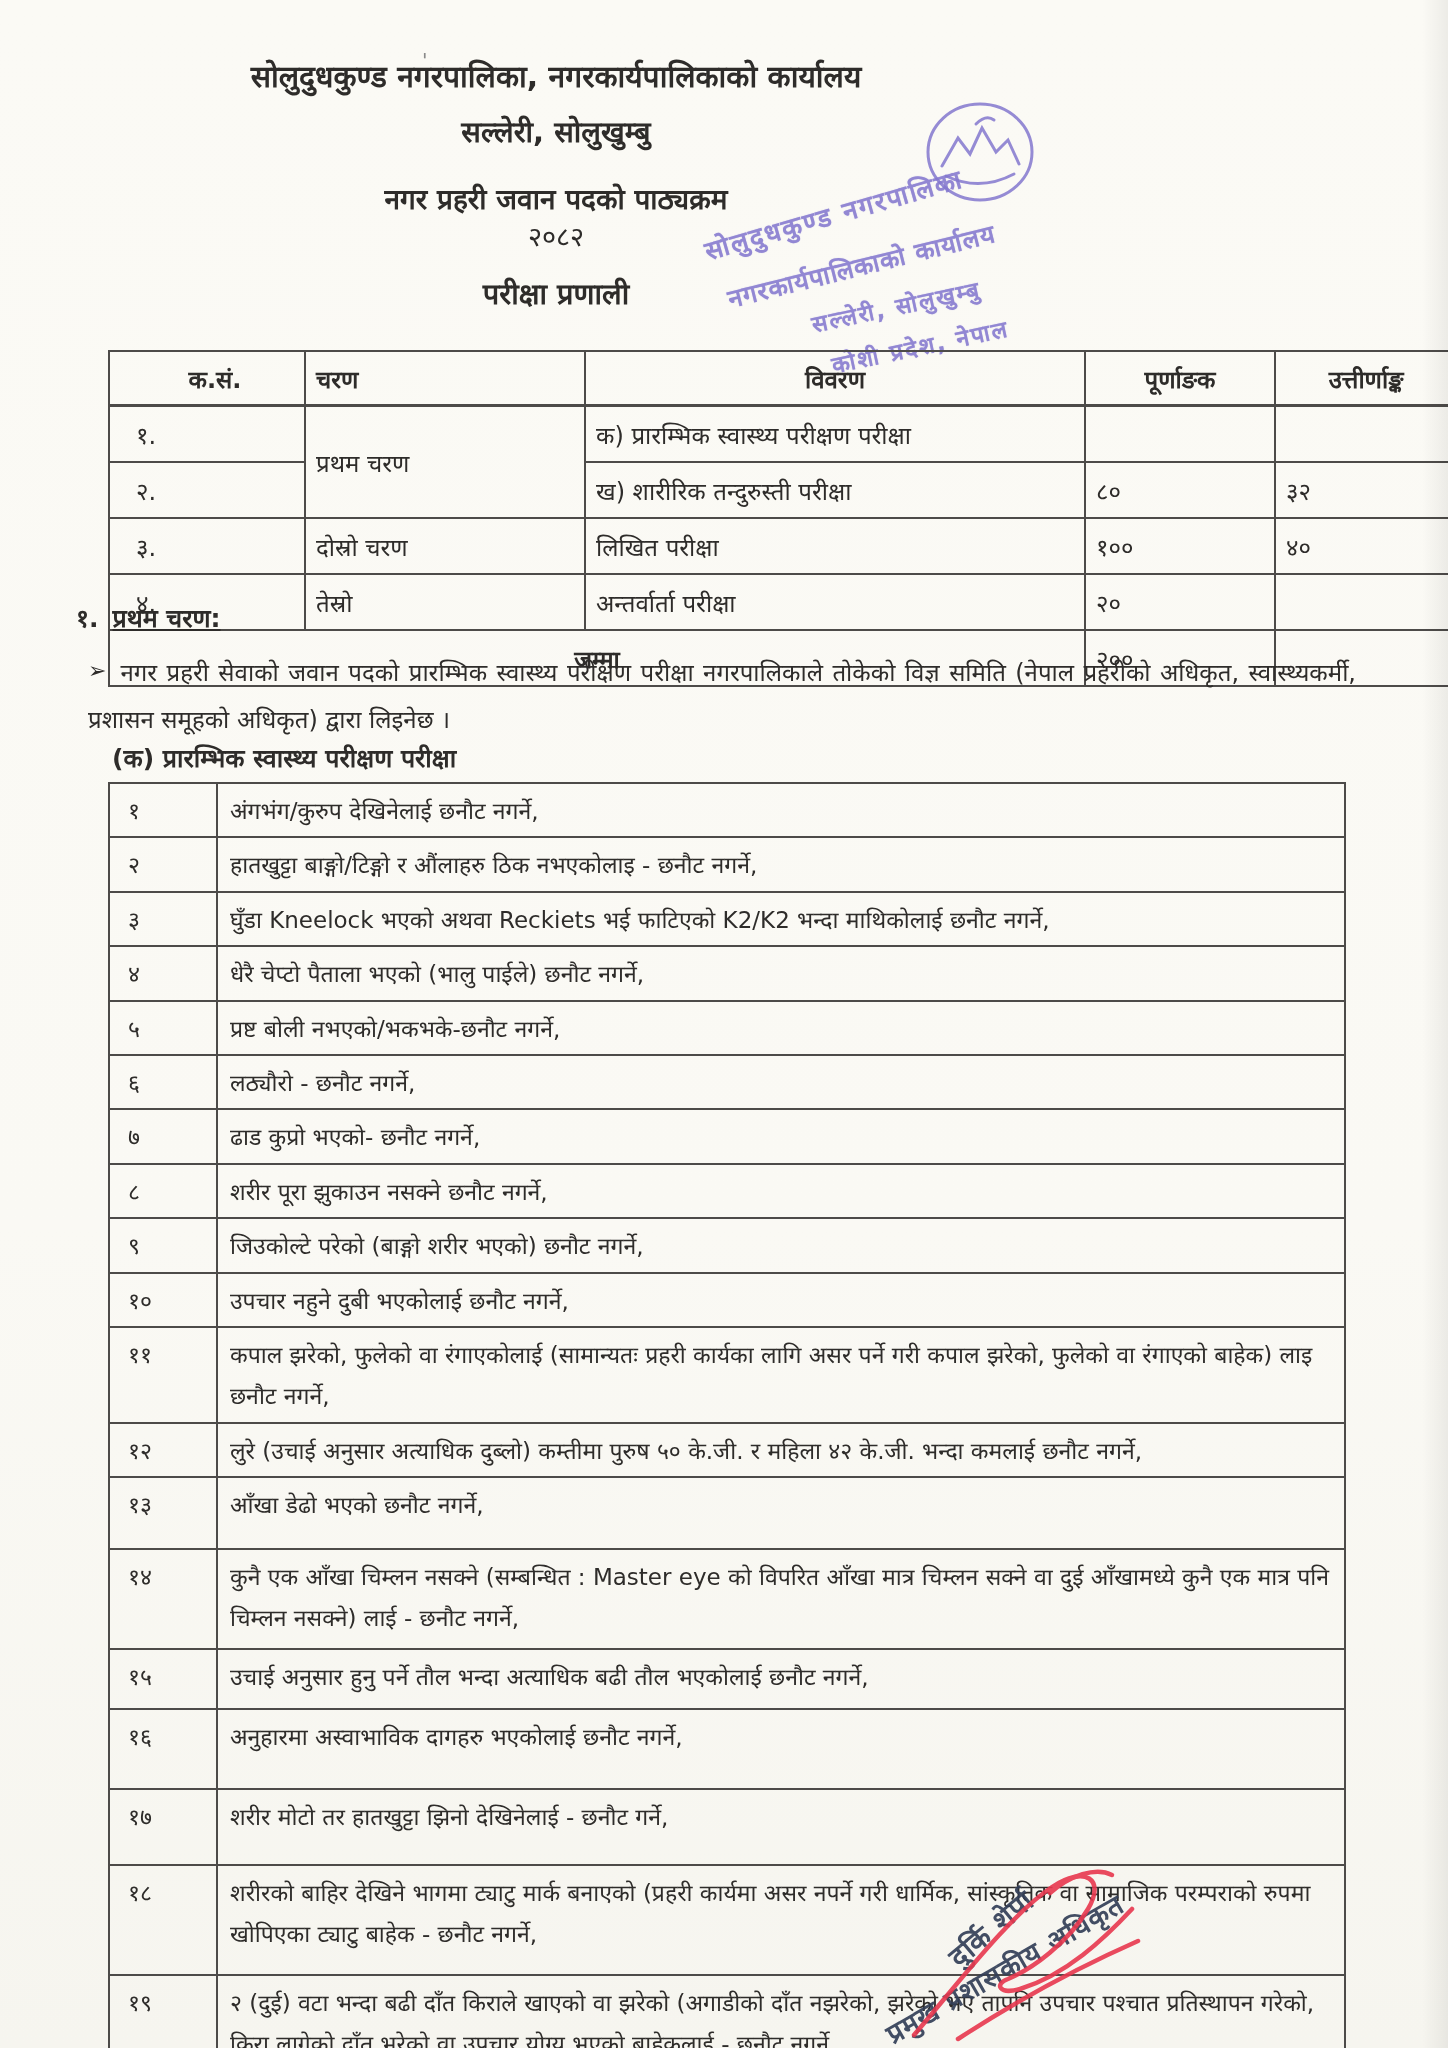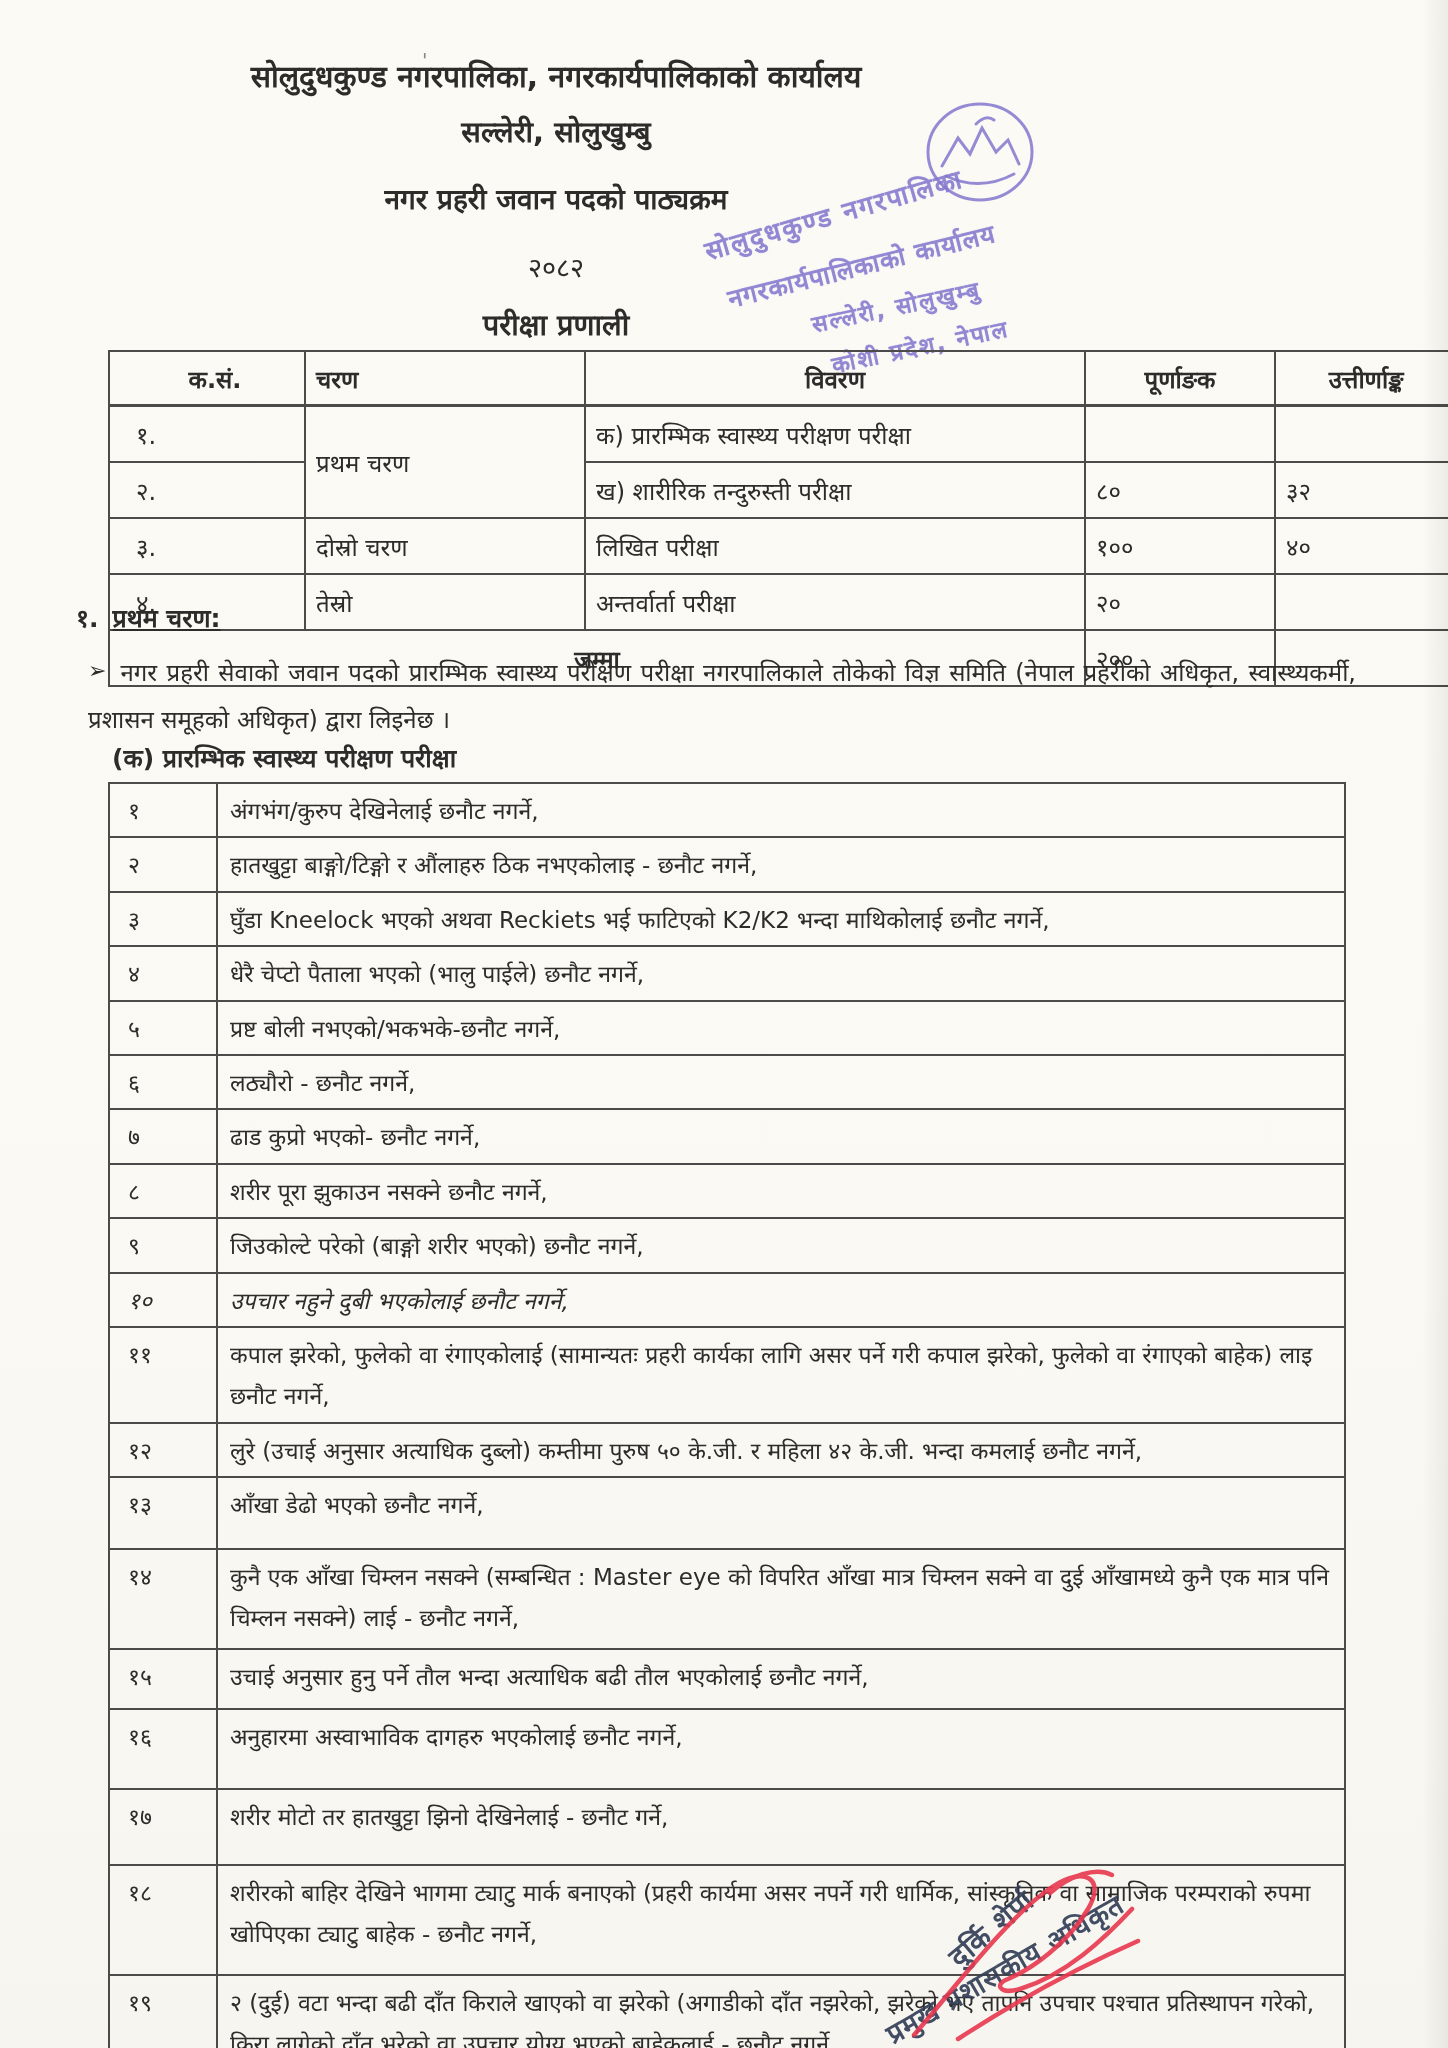--- a/index.html
+++ b/index.html
@@ -7,21 +7,21 @@
     width:1448px;height:2048px;position:relative;overflow:hidden;
     background:linear-gradient(180deg,#fbfaf5 0%,#faf9f4 60%,#f6f5ef 100%);
     font-family:"DejaVu Sans",sans-serif;color:#2e2c2a;
   }
   body::after{content:"";position:absolute;top:0;right:0;width:26px;height:100%;
     background:linear-gradient(90deg,rgba(0,0,0,0),rgba(0,0,0,.06));pointer-events:none;}
   .doc-header{position:absolute;top:62px;left:0;width:1112px;text-align:center;font-weight:600;}
   .h-line1{font-size:30px;line-height:1;}
   .h-line2{font-size:29px;margin-top:26px;line-height:1;}
   .h-line3{font-size:28px;margin-top:39px;line-height:1;}
-  .h-year{font-size:27px;margin-top:40px;line-height:1;font-weight:500;}
+  .h-year{font-size:27px;margin-top:9px;line-height:1;font-weight:500;}
   .h-subtitle{font-size:29px;margin-top:30px;line-height:1;}
   .tiny-mark{position:absolute;left:422px;top:48px;font-size:20px;color:#8a8a8a;}
 
   
   .stamp{position:absolute;left:672px;top:78px;width:480px;height:260px;color:#8478cf;pointer-events:none;}
   .stamp .emblem{position:absolute;left:248px;top:22px;}
   .stamp .sline{position:absolute;white-space:nowrap;font-weight:600;
     text-shadow:0 0 1px rgba(132,120,207,.55);opacity:.88;}
   .s1{left:28px;top:118px;font-size:26px;transform:rotate(-16deg);letter-spacing:2px;}
   .s2{left:52px;top:170px;font-size:25px;transform:rotate(-14deg);letter-spacing:1px;}
@@ -176,21 +176,21 @@
         <td class="txt">ढाड कुप्रो भएको- छनौट नगर्ने,</td>
       </tr>
       <tr style="height: 40px;">
         <td class="num">८</td>
         <td class="txt">शरीर पूरा झुकाउन नसक्ने छनौट नगर्ने,</td>
       </tr>
       <tr style="height: 37px;">
         <td class="num">९</td>
         <td class="txt">जिउकोल्टे परेको (बाङ्गो शरीर भएको) छनौट नगर्ने,</td>
       </tr>
-      <tr style="height: 38px; font-style: italic;">
+      <tr style="height: 38px;">
         <td class="num">१०</td>
         <td class="txt">उपचार नहुने दुबी भएकोलाई छनौट नगर्ने,</td>
       </tr>
       <tr style="height: 76px;">
         <td class="num">११</td>
         <td class="txt">कपाल झरेको, फुलेको वा रंगाएकोलाई (सामान्यतः प्रहरी कार्यका लागि असर पर्ने गरी कपाल झरेको, फुलेको वा रंगाएको बाहेक) लाइ छनौट नगर्ने,</td>
       </tr>
       <tr style="height: 48px;">
         <td class="num">१२</td>
         <td class="txt">लुरे (उचाई अनुसार अत्याधिक दुब्लो) कम्तीमा पुरुष ५० के.जी. र महिला ४२ के.जी. भन्दा कमलाई छनौट नगर्ने,</td>

